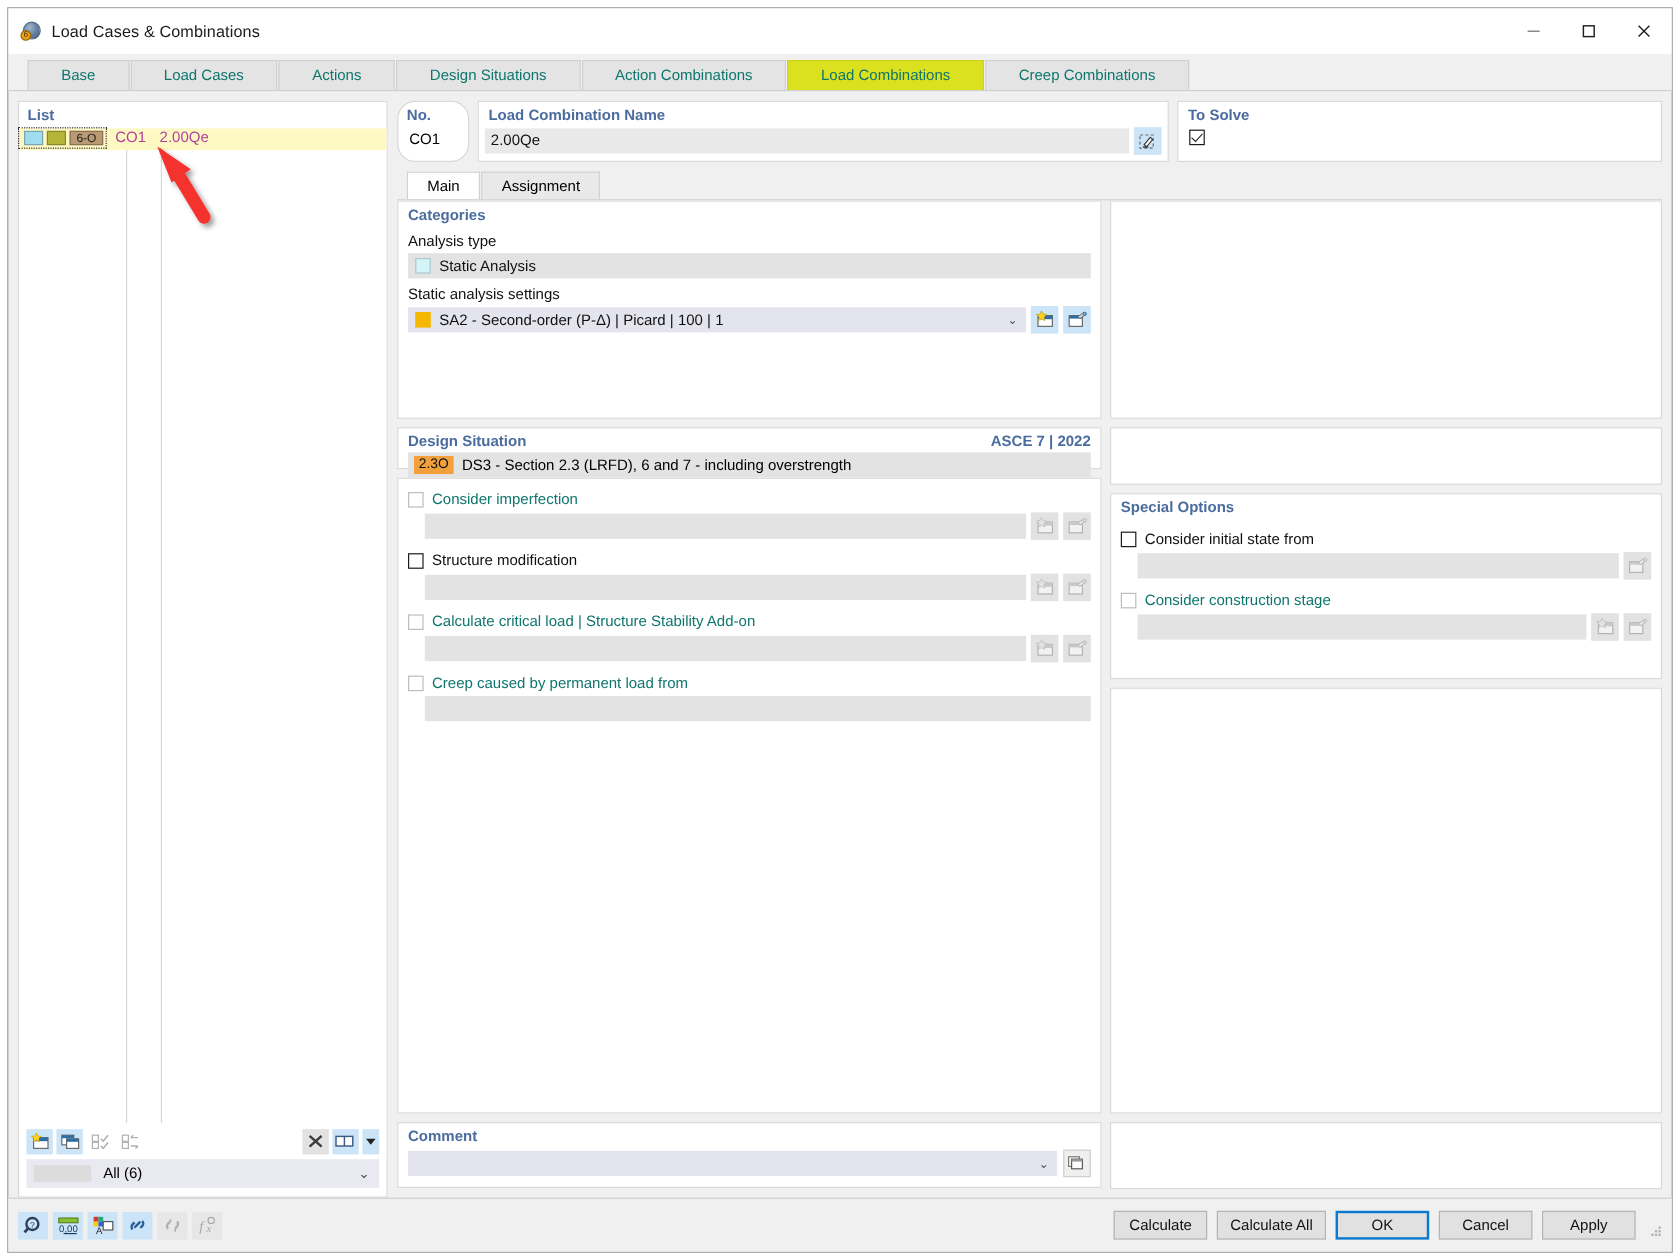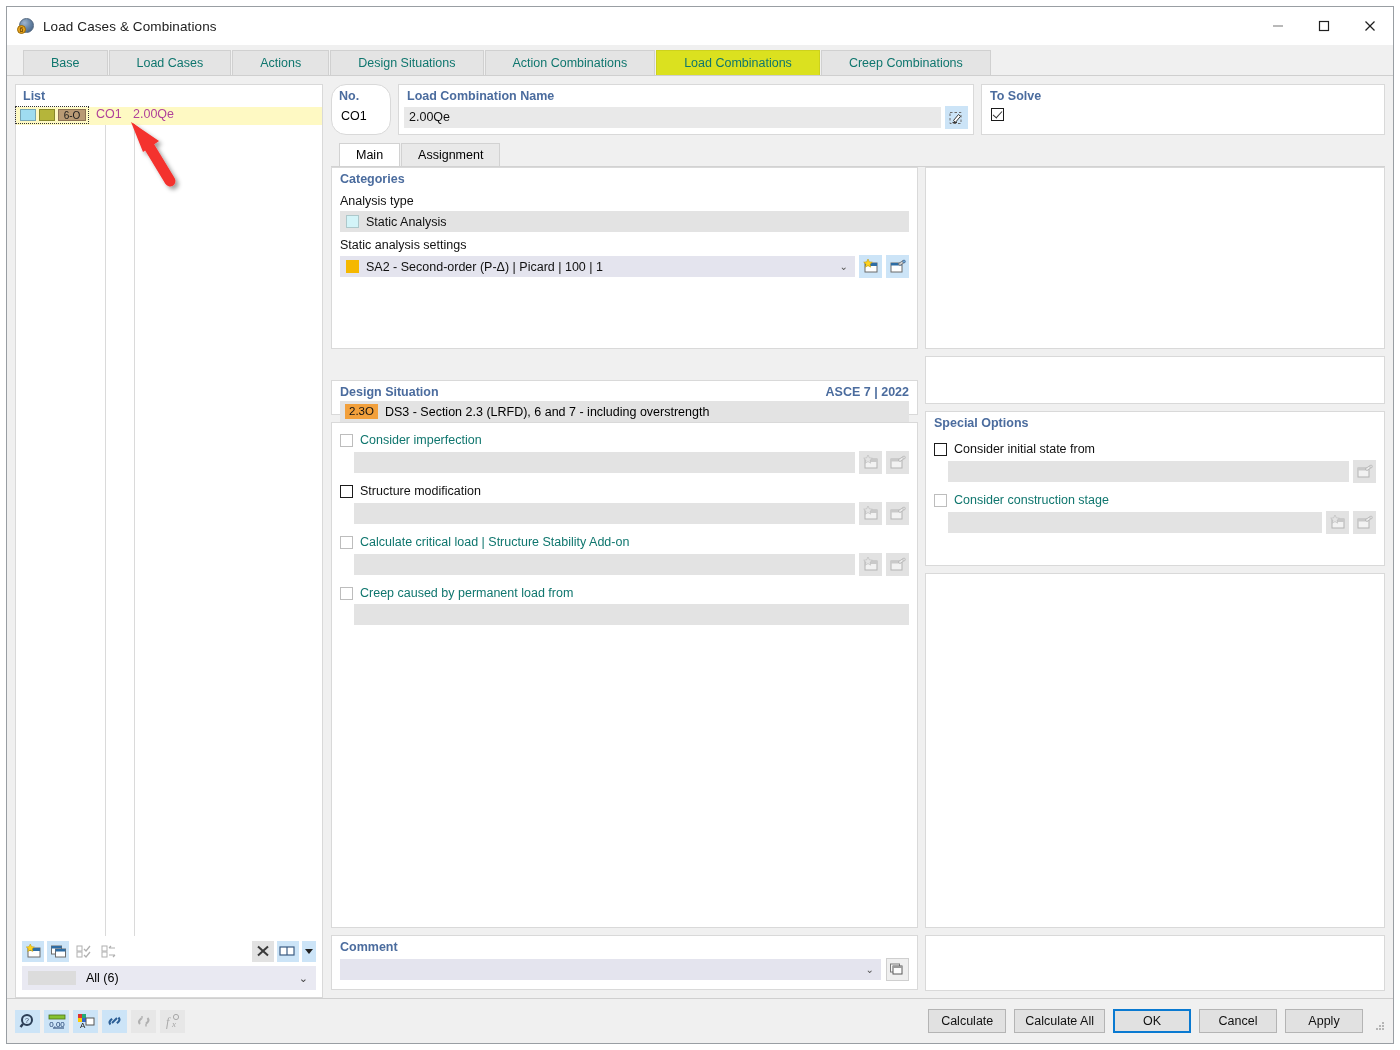--- a/index.html
+++ b/index.html
@@ -429,21 +429,21 @@
                   <svg width="17" height="15">
                       <rect x="2" y="4" width="11" height="9" fill="#fff" stroke="#6b6b6b"></rect>
                       <rect x="2" y="4" width="11" height="2.5" fill="#2e6da4"></rect>
                       <path d="M9 5 L14 1.5 L16 3 L11 6.5 Z" fill="#cfcfcf" stroke="#6b6b6b" stroke-width="0.8"></path>
                       <circle cx="15" cy="2.5" r="1.4" fill="#6fa8d8" stroke="#3b5c83" stroke-width="0.6"></circle>
                     </svg>
                 </div>
               </div>
             </div>
 
-            <div class="sec" style="height:35px;margin-top:24px;">
+            <div class="sec" style="height:35px;">
               <div class="sec-hd">
                 <span>Design Situation</span>
                 <span class="right">ASCE 7 | 2022</span>
               </div>
               <div class="ds-row">
                 <span class="ds-badge">2.3O</span>
                 <span>DS3 - Section 2.3 (LRFD), 6 and 7 - including overstrength</span>
               </div>
             </div>
 

